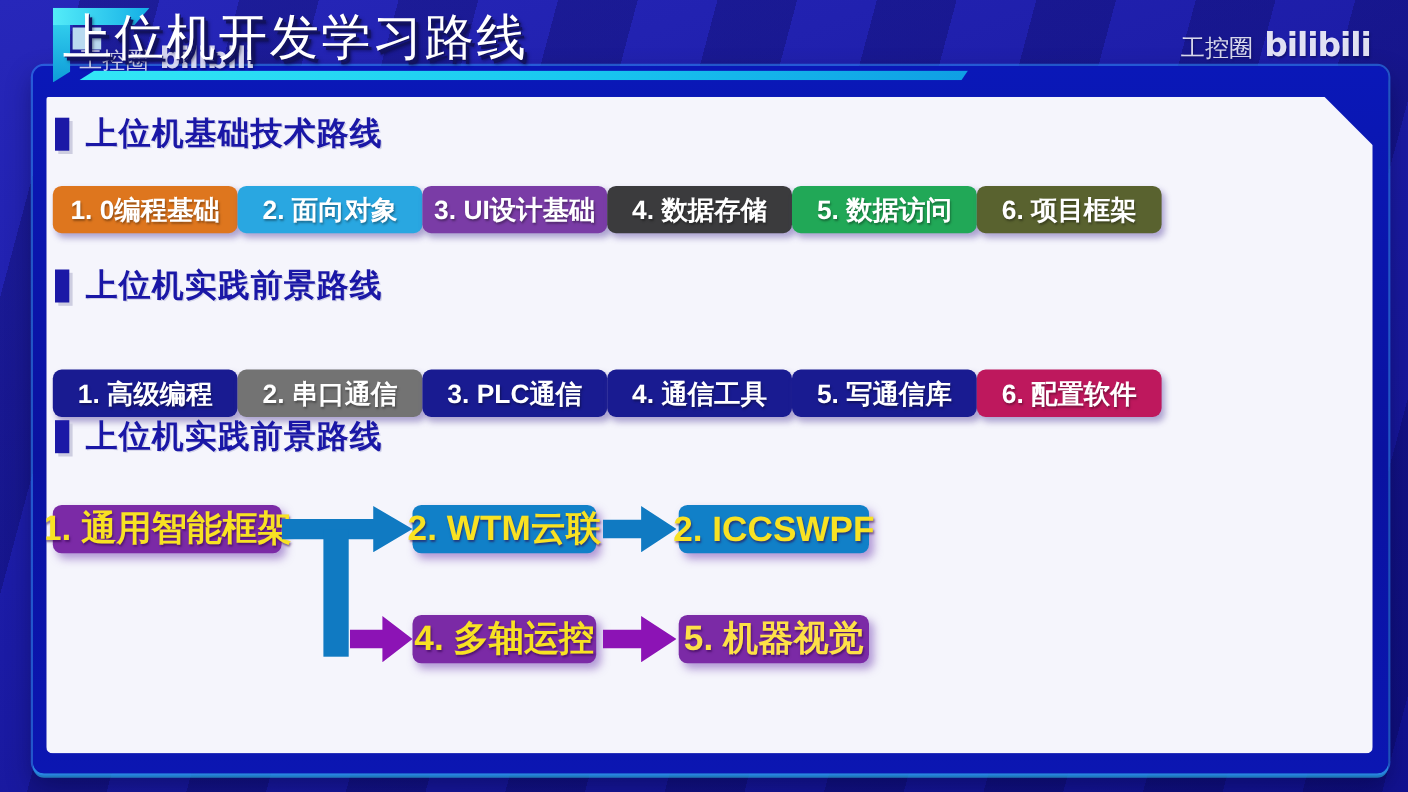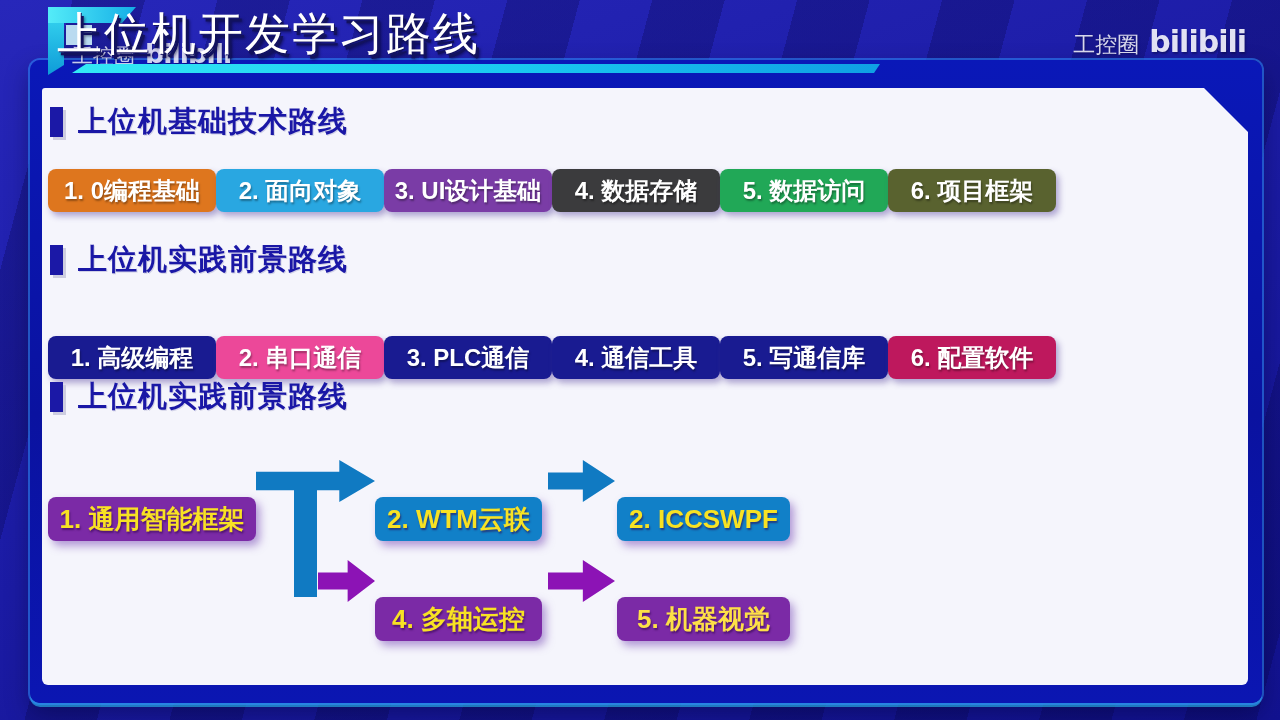--- a/index.html
+++ b/index.html
@@ -48,22 +48,22 @@
   .sec-marker { width:13px; height:30px; background:#1B18A6; box-shadow:3px 3px 0 #CDCDE0; }
   .sec-title  { font-size:29px; font-weight:800; color:#1A17A6; letter-spacing:1px;
                 text-shadow:1px 1px 0 rgba(200,200,225,.8); }
   
   .row { position:absolute; left:6px; display:flex; }
   .box { width:168px; height:43px; display:flex; align-items:center; justify-content:center;
     border-radius:8px; color:#FFFFFF; font-size:24px; font-weight:700; white-space:nowrap;
     box-shadow:3px 4px 6px rgba(85,65,155,.45); text-shadow:1px 2px 2px rgba(0,0,0,.35); }
   
   .fbox { position:absolute; height:44px; display:flex; align-items:center; justify-content:center;
-    border-radius:8px; font-size:26px; font-weight:800; white-space:nowrap;
-    box-shadow:4px 5px 8px rgba(110,60,175,.5); text-shadow:1px 2px 2px rgba(45,0,70,.55);margin-top:38px; }
+    border-radius:8px; font-size:32px; font-weight:800; white-space:nowrap;
+    box-shadow:4px 5px 8px rgba(110,60,175,.5); text-shadow:1px 2px 2px rgba(45,0,70,.55); }
   .arrow { position:absolute; height:42px; }
   .arrow-long  { clip-path:polygon(0 28%,70% 28%,70% 0,100% 50%,70% 100%,70% 72%,0 72%); }
   .arrow-short { clip-path:polygon(0 30%,52% 30%,52% 0,100% 50%,52% 100%,52% 70%,0 70%); }
   .vbar { position:absolute; width:23px; }
 </style>
 </head>
 <body>
 
 <div class="stage">
 
@@ -101,21 +101,21 @@
       <div class="box" style="background: rgb(33, 168, 87);">5. 数据访问</div>
       <div class="box" style="background: rgb(89, 98, 47);">6. 项目框架</div>
     </div>
 
     <div class="sec-header" style="top:155px;">
       <div class="sec-marker"></div>
       <div class="sec-title">上位机实践前景路线</div>
     </div>
     <div class="row" style="top:216px;margin-top:32px;">
       <div class="box" style="background: rgb(25, 27, 145);">1. 高级编程</div>
-      <div class="box" style="background: #ec4899;">2. 串口通信</div>
+      <div class="box" style="background: #737373;">2. 串口通信</div>
       <div class="box" style="background: rgb(25, 27, 145);">3. PLC通信</div>
       <div class="box" style="background: rgb(25, 27, 145);">4. 通信工具</div>
       <div class="box" style="background: rgb(25, 27, 145);">5. 写通信库</div>
       <div class="box" style="background: #be185d;">6. 配置软件</div>
     </div>
 
     <div class="sec-header" style="top:292px;">
       <div class="sec-marker"></div>
       <div class="sec-title">上位机实践前景路线</div>
     </div>

